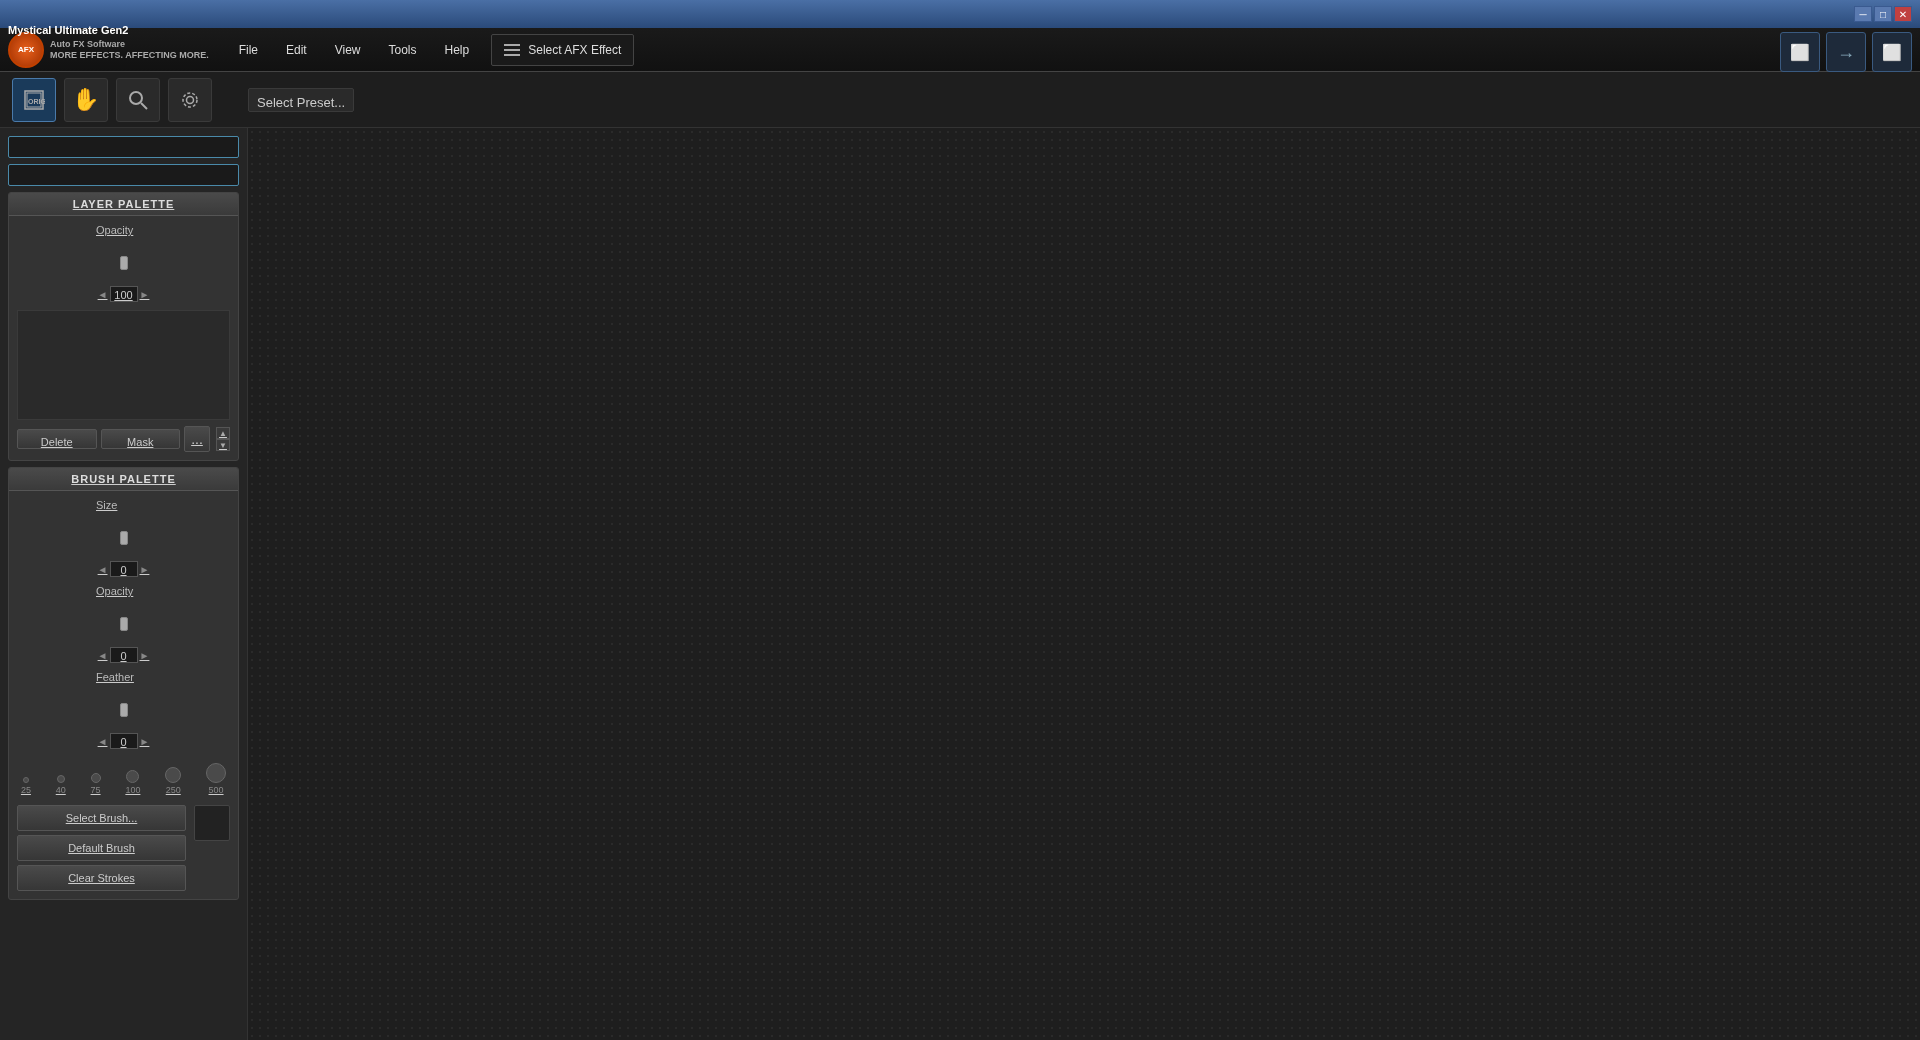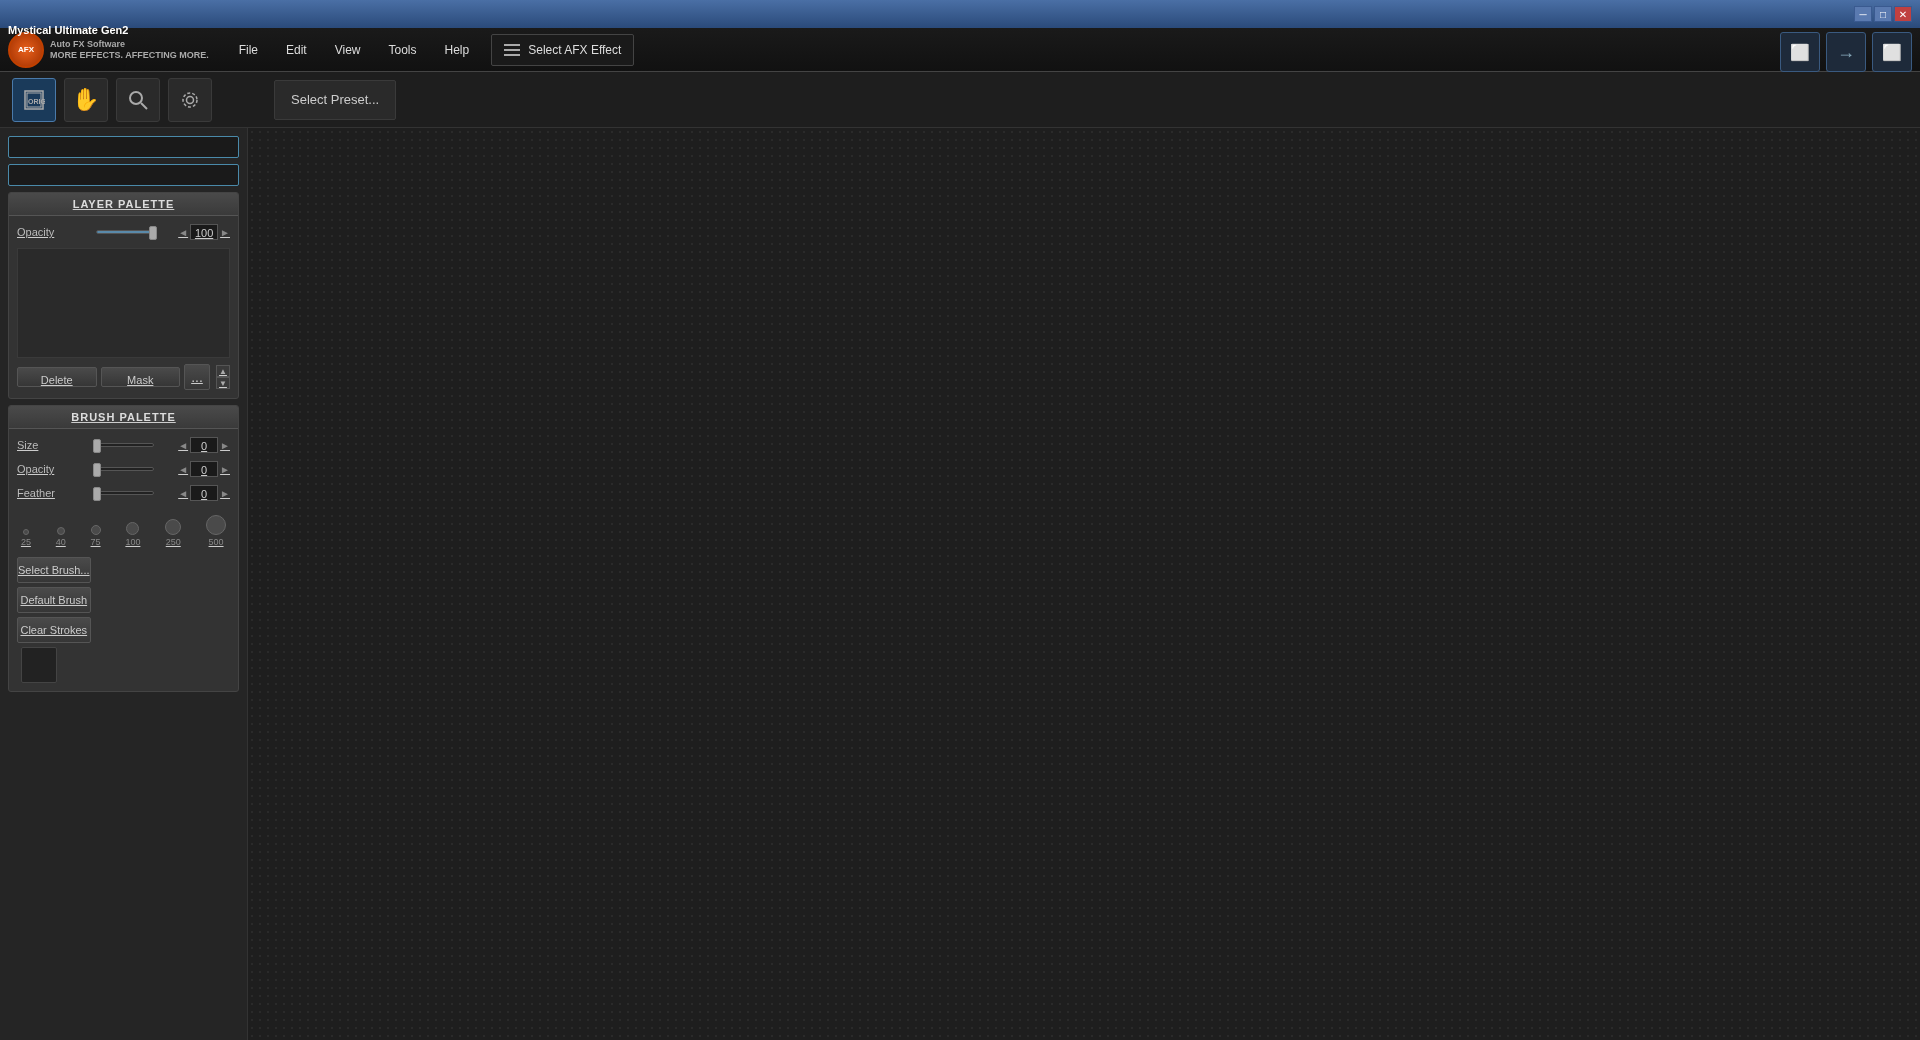--- a/index.html
+++ b/index.html
@@ -171,26 +171,25 @@
       cursor: pointer;
       color: #bbb;
       font-size: 20px;
     }
     .tool-btn.active { background: #1a3a5a; border-color: #4a7aaa; }
 
     .select-preset-btn {
       background: #2a2a2a;
       border: 1px solid #3a3a3a;
       color: #ccc;
-      padding: 6px 16px;
+      padding: 6px 8px;
       font-size: 13px;
       cursor: pointer;
       border-radius: 2px;
-      height: 40px;
-      margin-left: 26px;
+      height: 24px;
     }
 
     
     .main-layout {
       display: flex;
       width: 100%;
       height: calc(1040px - 28px - 44px - 56px);
     }
 
     
@@ -236,20 +235,21 @@
     .panel-content {
       padding: 8px;
     }
 
     
     .slider-row {
       display: flex;
       align-items: center;
       gap: 24px;
       margin-bottom: 8px;
+      flex-direction: column;
     }
     .slider-label {
       width: 55px;
       font-size: 11px;
       color: #bbb;
     }
     .slider-track {
       flex: 1;
       height: 4px;
       background: #222;
@@ -559,21 +559,21 @@
             <div class="brush-circle-item">
               <div class="brush-circle" style="width: 16px; height: 16px;"></div>
               <span class="brush-size-label">250</span>
             </div>
             <div class="brush-circle-item">
               <div class="brush-circle" style="width: 20px; height: 20px;"></div>
               <span class="brush-size-label">500</span>
             </div>
           </div>
 
-        <div style="display:flex; gap:4px; align-items:flex-start; margin-top:4px;flex-direction:column;">
+        <div style="display:flex; gap:4px; align-items:flex-start; margin-top:4px;">
           <div style="display:flex; flex-direction:column; gap:4px; flex:1;">
             <div class="action-btn">Select Brush...</div>
             <div class="action-btn">Default Brush</div>
             <div class="action-btn">Clear Strokes</div>
           </div>
           <div class="brush-preview"></div>
         </div>
 
       </div>
     </div>

